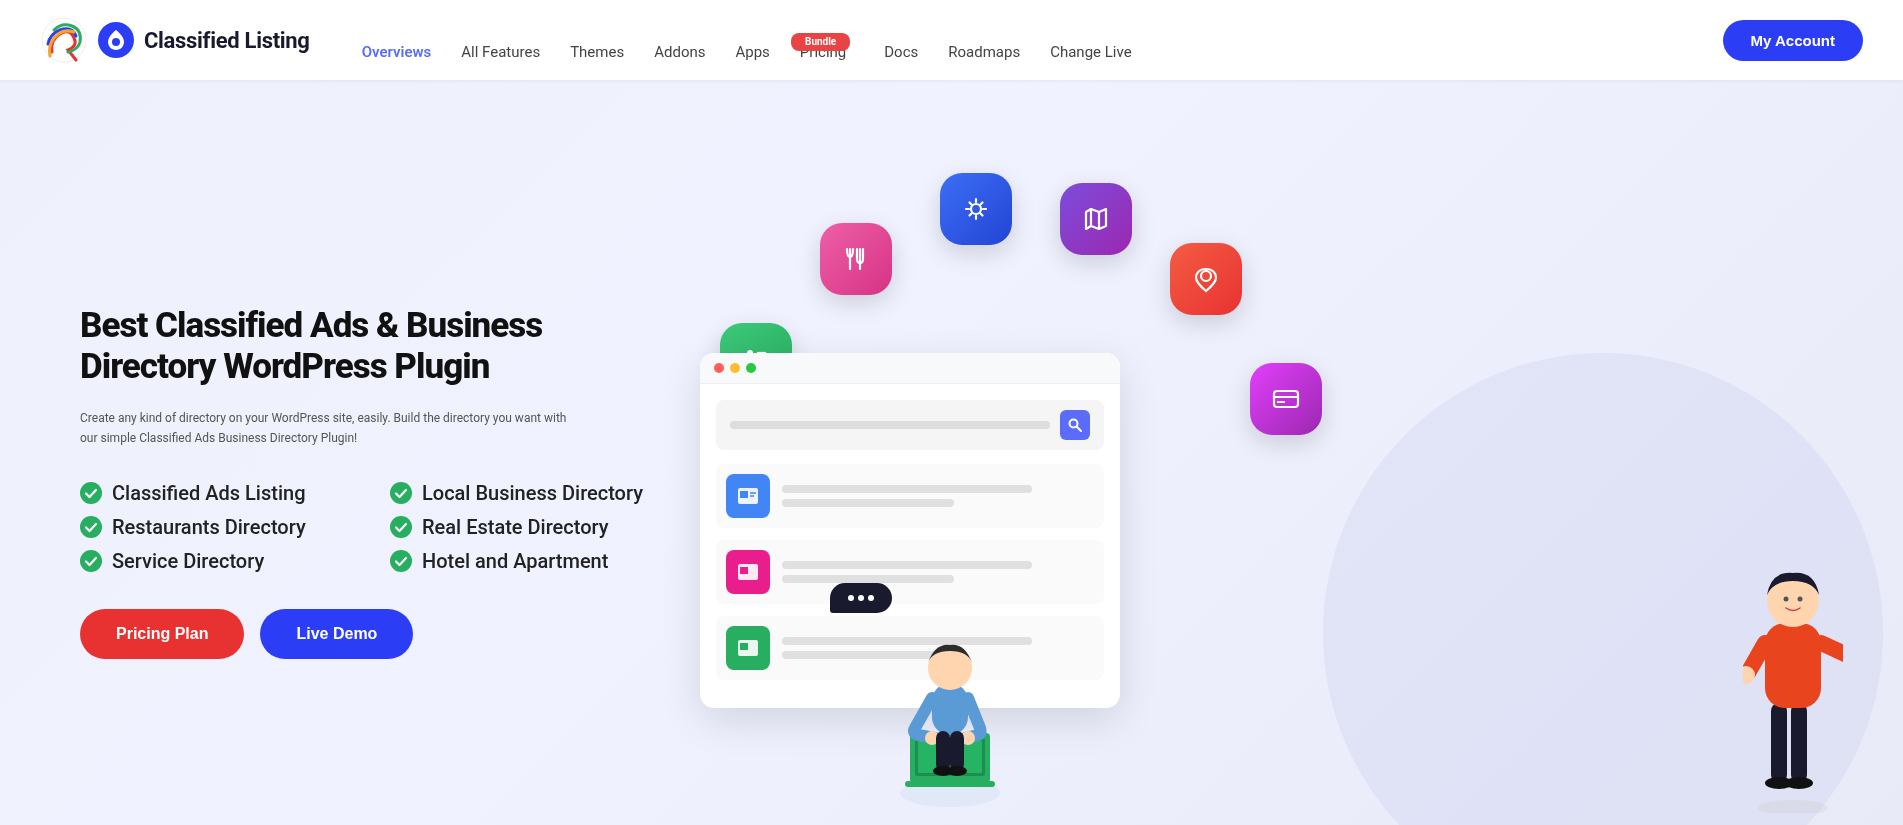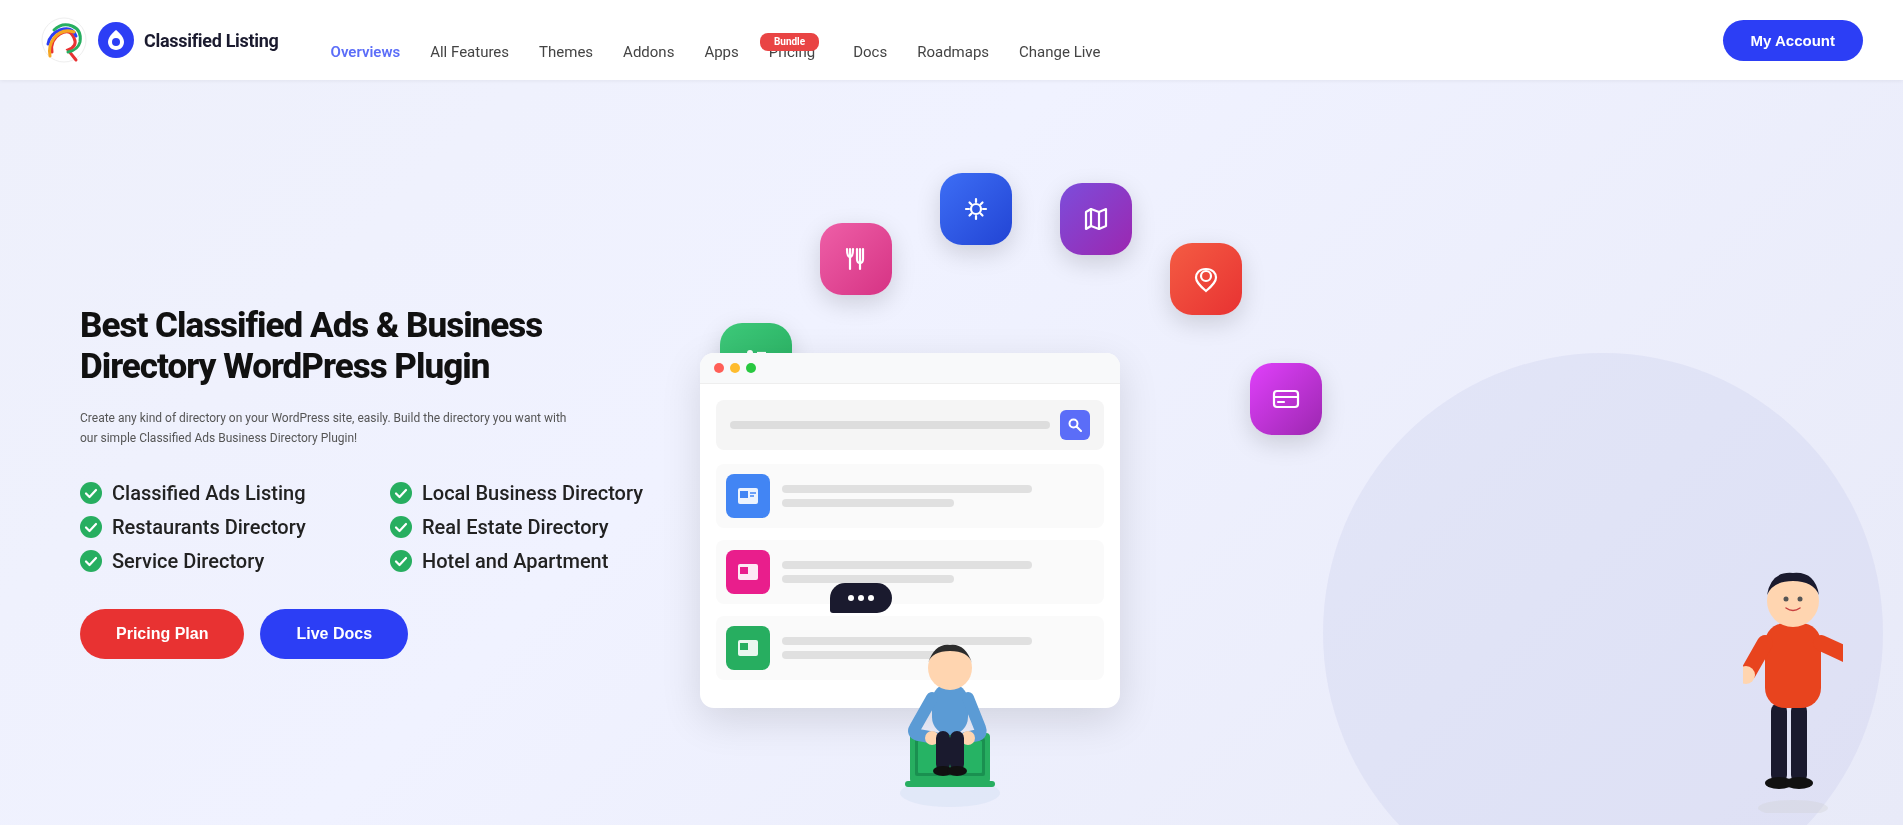--- a/index.html
+++ b/index.html
@@ -30,21 +30,21 @@
     }
     .logo-icon {
       width: 48px;
       height: 48px;
     }
     .logo-cl-icon {
       width: 36px;
       height: 36px;
     }
     .logo-title {
-      font-size: 18px;
+      font-size: 22px;
       font-weight: 700;
       color: #1a1a2e;
       letter-spacing: -0.3px;
     }
 
     nav {
       display: flex;
       align-items: flex-end;
       gap: 6px;
       flex: 1;
@@ -465,21 +465,21 @@
         <svg class="check-icon" viewBox="0 0 22 22">
           <circle cx="11" cy="11" r="11" fill="#27ae60"></circle>
           <path d="M6 11.5 L9.5 15 L16 8" stroke="#fff" stroke-width="2.2" fill="none" stroke-linecap="round" stroke-linejoin="round"></path>
         </svg>
         <span>Hotel and Apartment</span>
       </div>
     </div>
 
     <div class="cta-buttons">
       <button class="btn-pricing">Pricing Plan</button>
-      <button class="btn-live-demo">Live Docs</button>
+      <button class="btn-live-demo">Live Demo</button>
     </div>
   </div>
 
   <div class="hero-right">
 
     <div class="semi-circle-bg"></div>
 
     <div class="floating-icons">
 
       <div class="float-icon fi-1">

